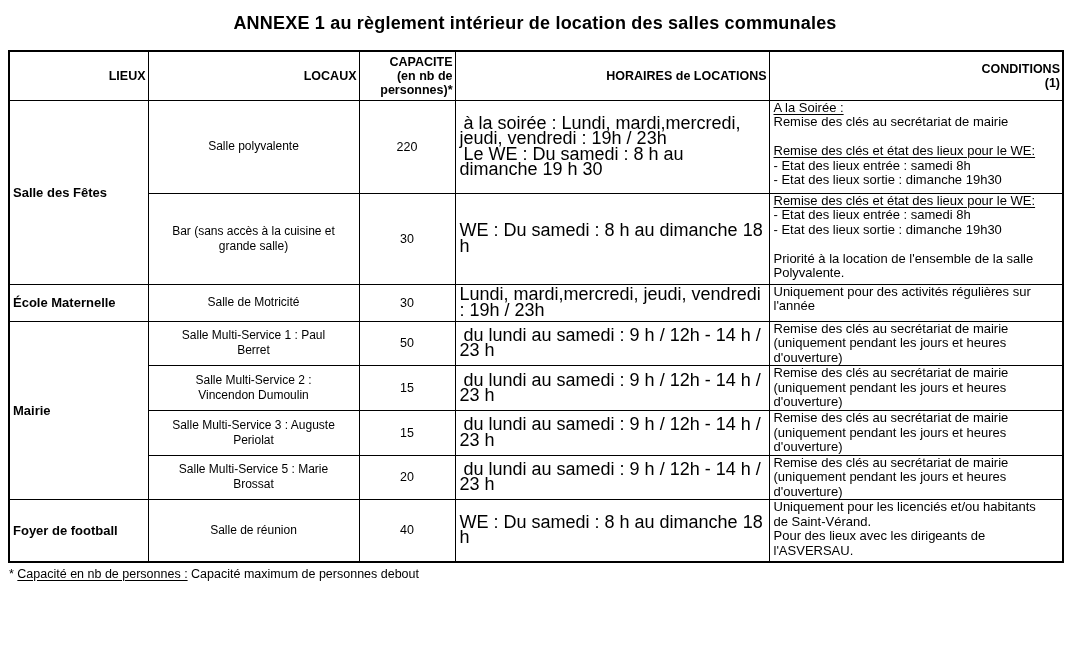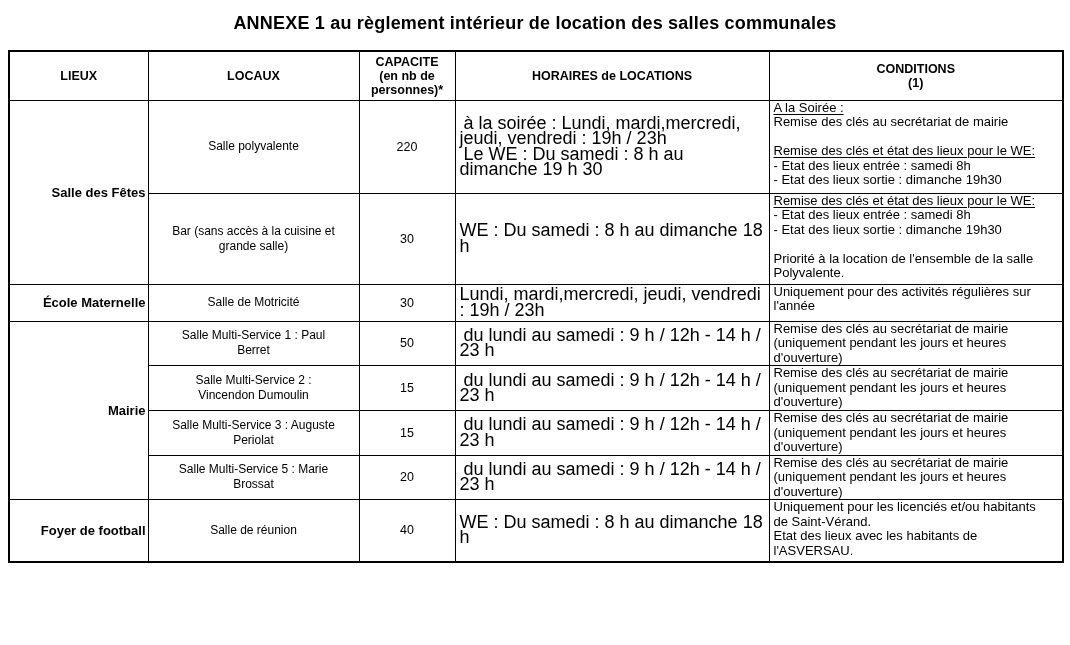--- a/index.html
+++ b/index.html
@@ -28,40 +28,40 @@
   }
   .salles th, .salles td {
     border: 1.5px solid #000;
     overflow: hidden;
     vertical-align: middle;
   }
   .salles thead tr { height: 49px; }
   .salles th {
     font-size: 12.5px;
     font-weight: bold;
-    text-align: center;
+    text-align: right;
     padding: 2px;
     line-height: 14px;
   }
   .cap-head { font-size: 11.5px; line-height: 13px; }
   .cap-head .cap-main { font-size: 12.5px; }
 
   tr.r1 { height: 93px; }
   tr.r2 { height: 91px; }
   tr.r3 { height: 37px; }
   tr.r4 { height: 44px; }
   tr.r5 { height: 45px; }
   tr.r6 { height: 44px; }
   tr.r7 { height: 44px; }
   tr.r8 { height: 62px; }
 
   td.lieu {
     font-weight: bold;
     font-size: 13px;
-    text-align: right;
+    text-align: left;
     padding: 2px 2px 2px 3px;
   }
   td.local {
     font-size: 12px;
     text-align: center;
     padding: 2px 20px;
     line-height: 15px;
   }
   td.cap {
     font-size: 12.5px;
@@ -206,20 +206,21 @@
     </tr>
     <tr class="r8">
       <td class="lieu">Foyer de football</td>
       <td class="local">Salle de réunion</td>
       <td class="cap">40</td>
       <td class="hor">
         <div class="hline">WE : Du samedi : 8 h au dimanche 18 h</div>
       </td>
       <td class="cond">
         <div class="cline">Uniquement pour les licenciés et/ou habitants de Saint-Vérand.</div>
-        <div class="cline">Etat des lieux avec les habitants de l'ASVERSAU.</div>
+        <div class="cline">Pour des lieux avec les dirigeants de l'ASVERSAU.</div>
       </td>
     </tr>
   </tbody>
 </table>
 
 <div class="footnotes">
+  <p class="footnote"><span>* </span><span class="u">Capacité en nb de personnes :</span><span> Capacité maximum de personnes debout</span></p>
 </div>
 
 </body></html>

